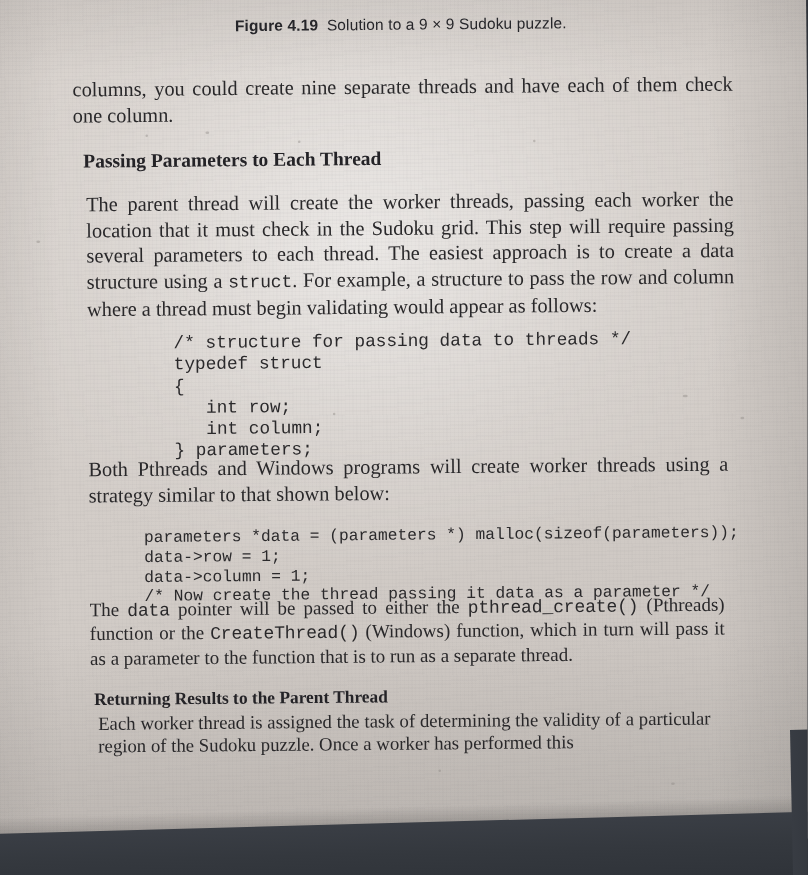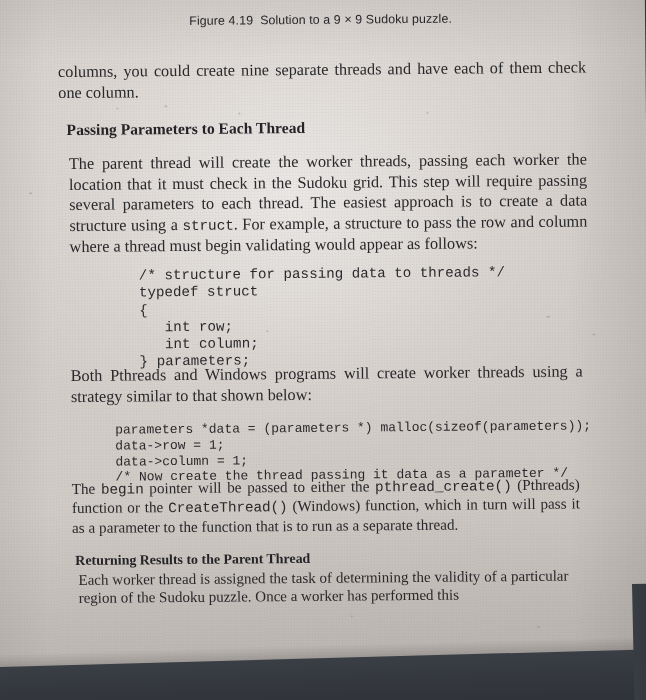--- a/index.html
+++ b/index.html
@@ -97,21 +97,21 @@
     top: 13px;
     width: 646px;
     text-align: center;
     font-family: "Liberation Sans", sans-serif;
     font-size: 12.4px;
     color: #26262a;
     letter-spacing: 0.1px;
     white-space: nowrap;
   }
   .caption .fig-label {
-    font-weight: normal;
+    font-weight: bold;
   }
   .caption .fig-text {
     font-weight: normal;
     margin-left: 7px;
   }
 
   .para {
     position: absolute;
     font-family: "Liberation Serif", serif;
     font-size: 16.3px;
@@ -191,21 +191,21 @@
    int column;
 } parameters;</pre>
 
   <div class="para" id="para-both">Both Pthreads and Windows programs will create worker threads using a strategy similar to that shown below:</div>
 
   <pre class="code" id="code-create">parameters *data = (parameters *) malloc(sizeof(parameters));
 data-&gt;row = 1;
 data-&gt;column = 1;
 /* Now create the thread passing it data as a parameter */</pre>
 
-  <div class="para" id="para-datap"><span>The </span><code class="inl">begin</code><span> pointer will be passed to either the </span><code class="inl">pthread_create()</code><span> (Pthreads) function or the </span><code class="inl">CreateThread()</code><span> (Windows) function, which in turn will pass it as a parameter to the function that is to run as a separate thread.</span></div>
+  <div class="para" id="para-datap"><span>The </span><code class="inl">data</code><span> pointer will be passed to either the </span><code class="inl">pthread_create()</code><span> (Pthreads) function or the </span><code class="inl">CreateThread()</code><span> (Windows) function, which in turn will pass it as a parameter to the function that is to run as a separate thread.</span></div>
 
   <div class="heading" id="head-returning">Returning Results to the Parent Thread</div>
 
   <div class="para" id="para-each">Each worker thread is assigned the task of determining the validity of a particular region of the Sudoku puzzle. Once a worker has performed this</div>
 
   <div class="speck" style="left:118px; top:106px; width:2px; height:2px;"></div>
   <div class="speck" style="left:166px; top:104px; width:3px; height:2px;"></div>
   <div class="speck" style="left:546px; top:318px; width:4px; height:2px;"></div>
   <div class="speck" style="left:592px; top:336px; width:3px; height:2px;"></div>
   <div class="speck" style="left:240px; top:112px; width:2px; height:2px;"></div>

